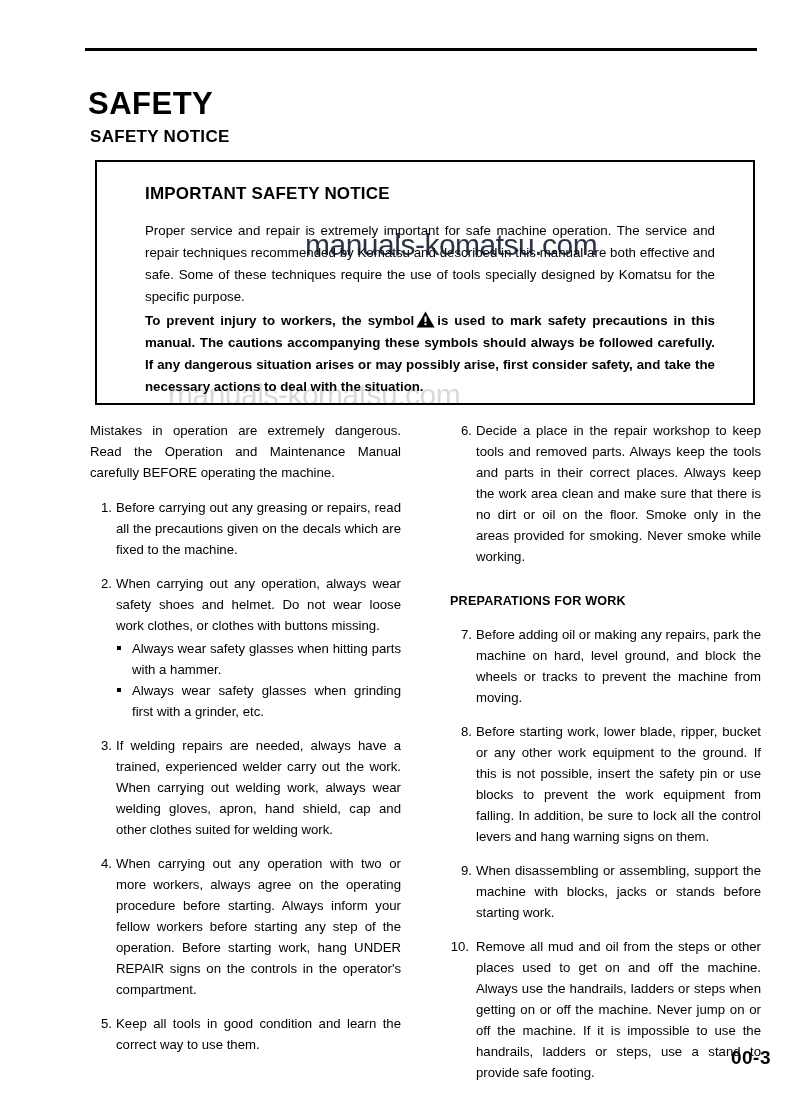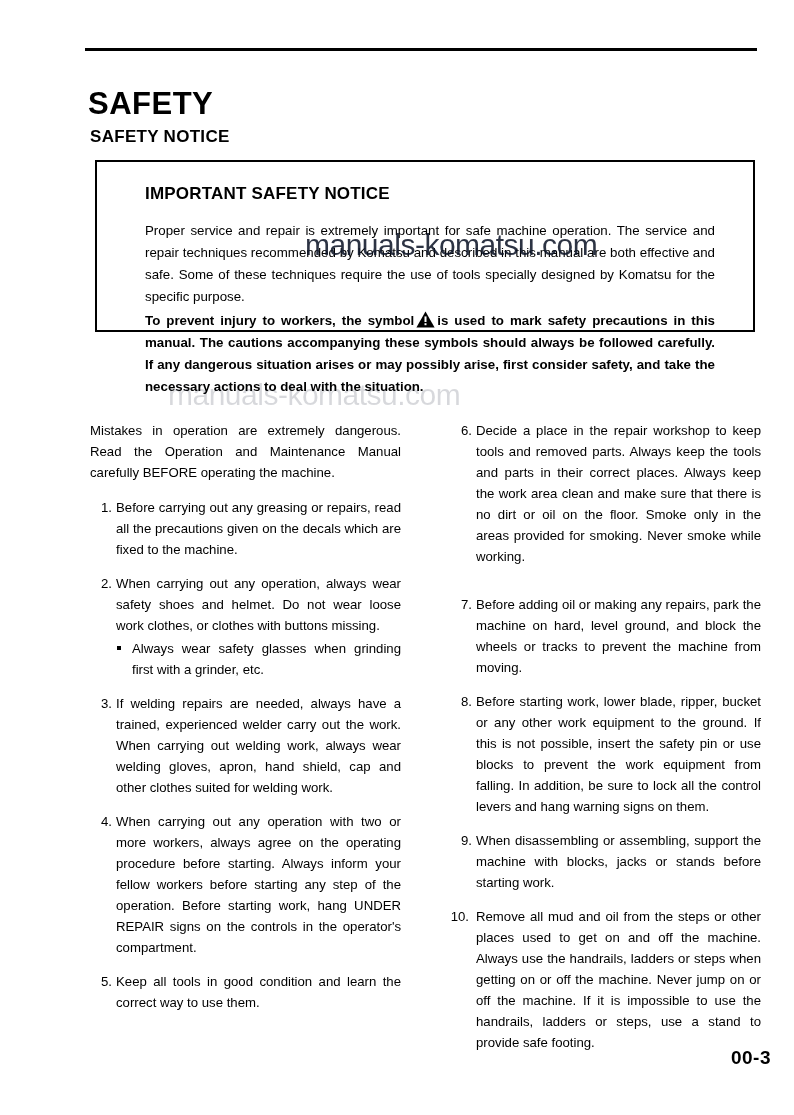--- a/index.html
+++ b/index.html
@@ -49,21 +49,21 @@
     letter-spacing: 0.3px;
     line-height: 1;
   }
 
   
   .notice-box {
     position: absolute;
     left: 95px;
     top: 160px;
     width: 660px;
-    height: 172px;
+    height: 245px;
     border: 2px solid #000;
     box-sizing: border-box;
   }
   .notice-title {
     position: absolute;
     left: 48px;
     top: 22px;
     font-size: 17px;
     font-weight: bold;
     letter-spacing: 0.2px;
@@ -220,20 +220,21 @@
         <span class="num">1.</span>
         <span>Before carrying out any greasing or repairs, read all the precautions given on the decals which are fixed to the machine.</span>
       </li>
 
       <li class="item">
         <span class="num">2.</span>
         <span>When carrying out any operation, always wear safety shoes and helmet. Do not wear loose work clothes, or clothes with buttons missing.</span>
         <ul class="sub">
           <li>
             <span class="dot"></span>
+            <span>Always wear safety glasses when hitting parts with a hammer.</span>
           </li>
           <li>
             <span class="dot"></span>
             <span>Always wear safety glasses when grinding first with a grinder, etc.</span>
           </li>
         </ul>
       </li>
 
       <li class="item">
         <span class="num">3.</span>
@@ -254,20 +255,21 @@
 
   <div class="col col-right">
     <ol class="items">
       <li class="item">
         <span class="num">6.</span>
         <span>Decide a place in the repair workshop to keep tools and removed parts. Always keep the tools and parts in their correct places. Always keep the work area clean and make sure that there is no dirt or oil on the floor. Smoke only in the areas provided for smoking. Never smoke while working.</span>
       </li>
     </ol>
 
     <div class="spacer-head"></div>
+    <div class="sec-head">PREPARATIONS FOR WORK</div>
 
     <ol class="items">
       <li class="item">
         <span class="num">7.</span>
         <span>Before adding oil or making any repairs, park the machine on hard, level ground, and block the wheels or tracks to prevent the machine from moving.</span>
       </li>
       <li class="item">
         <span class="num">8.</span>
         <span>Before starting work, lower blade, ripper, bucket or any other work equipment to the ground. If this is not possible, insert the safety pin or use blocks to prevent the work equipment from falling. In addition, be sure to lock all the control levers and hang warning signs on them.</span>
       </li>

